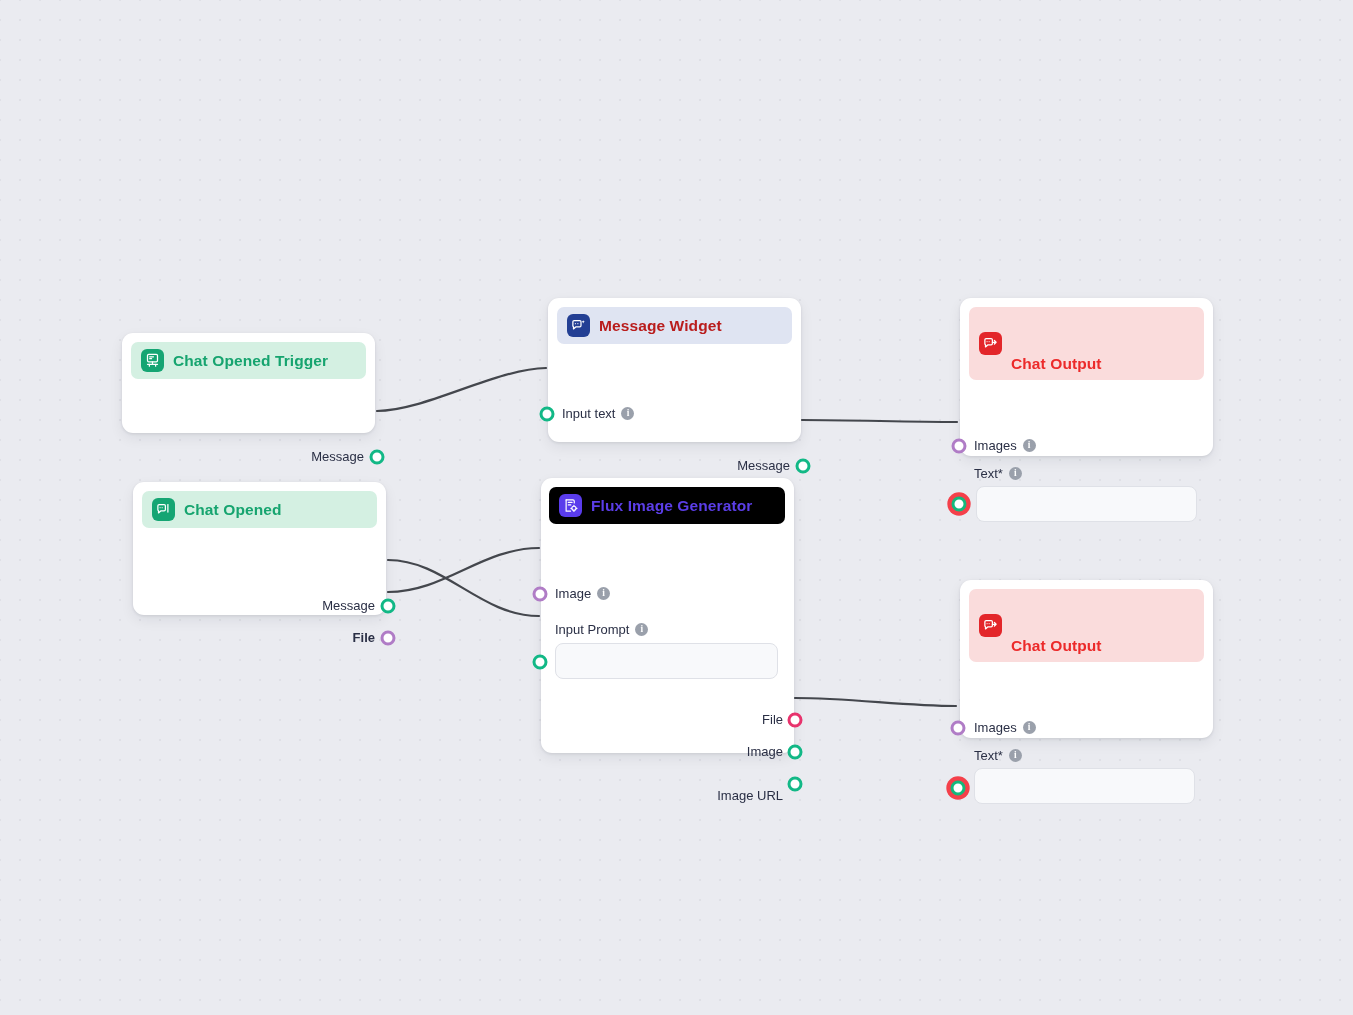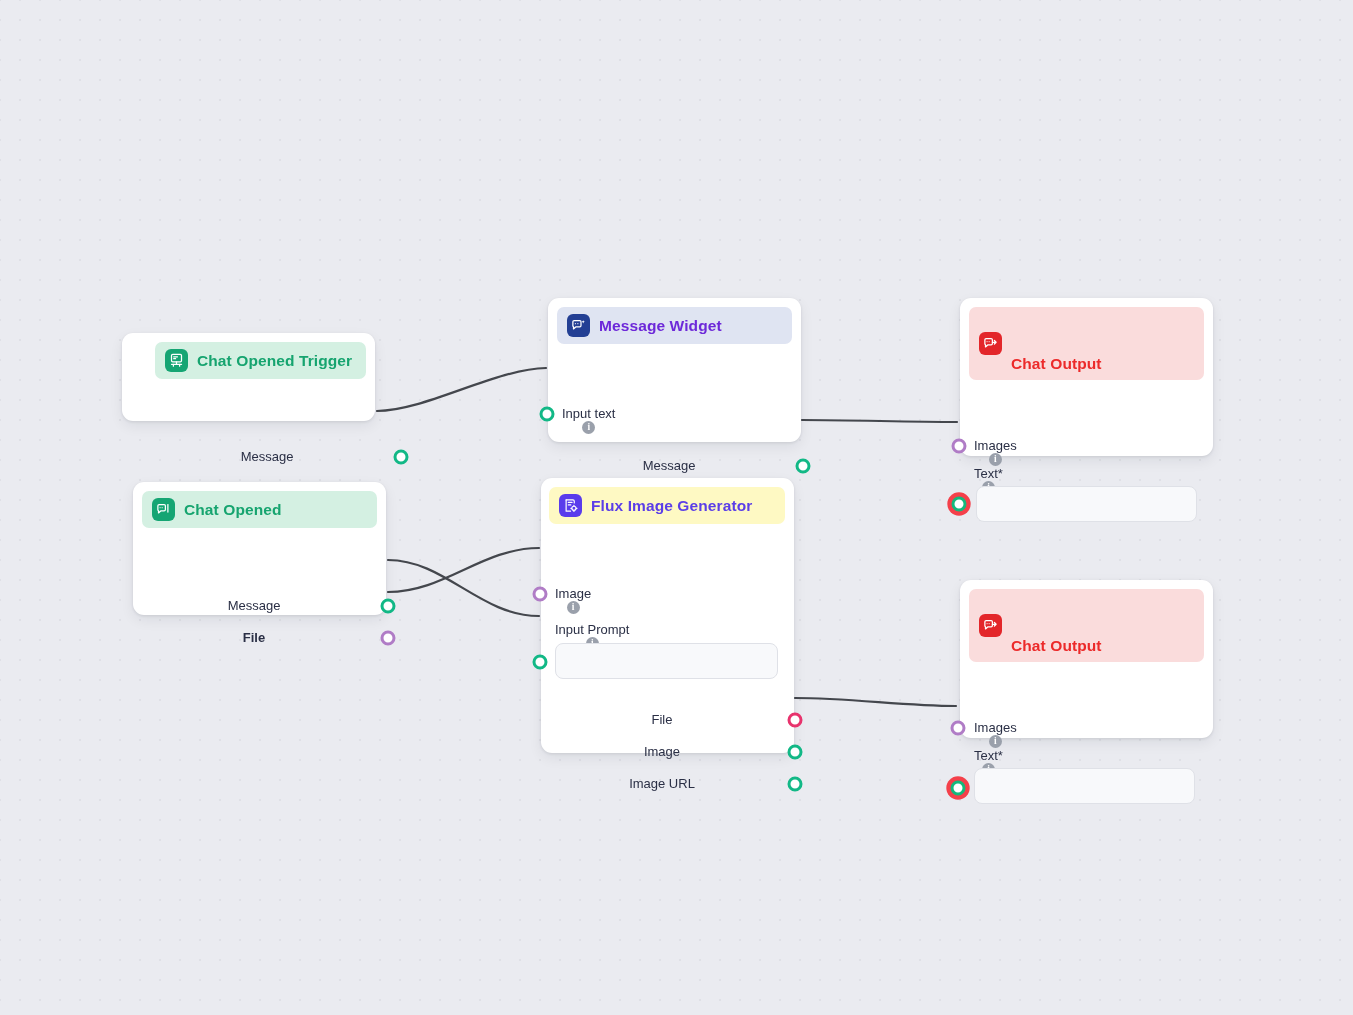--- a/index.html
+++ b/index.html
@@ -96,24 +96,24 @@
     height: 15px;
     border: 3.2px solid #14b87c;
     box-shadow: 0 0 0 4.2px #f4404a;
   }
 
   
   .row {
     position: absolute;
     display: flex;
     align-items: center;
+    gap: 6px;
     font-size: 13px;
     color: #2a2f45;
     white-space: nowrap;
-    flex-direction: column;
   }
   .row.right { justify-content: flex-end; }
 
   .info-icon {
     width: 13px;
     height: 13px;
     border-radius: 50%;
     background: #9aa0ab;
     color: #ffffff;
     font-size: 9.5px;
@@ -132,45 +132,45 @@
     border: 1px solid #dfe1e7;
     border-radius: 8px;
   }
 
   
   .hdr-green  { background: #d4f0e2; }
   .ttl-green  { color: #16a46f; }
   .ico-green  { background: #15a573; }
 
   .hdr-navy   { background: #dfe4f2; }
-  .ttl-navy   { color: #6d28d9; }
+  .ttl-navy   { color: #b91c1c; }
   .ico-navy   { background: #233f94; }
 
-  .hdr-violet { background: #fef9c3; margin-left: 8px; }
+  .hdr-violet { background: #000000; margin-left: 8px; }
   .ttl-violet { color: #5b3ee8; }
   .ico-violet { background: #5a3cec; }
 
   .hdr-red    { background: #fadcdc; }
   .ttl-red    { color: #ec2a2a; margin-top: 41px; }
   .ico-red    { background: #e3262a; }
 </style>
 </head>
 <body>
 
 <div id="canvas">
 
   <svg id="edge-layer">
     <path class="edge-path" d="M 377,411 C 425,411 495,369 546,368"></path>
     <path class="edge-path" d="M 802,420 C 855,420 905,422 957,422"></path>
     <path class="edge-path" d="M 388,560 C 445,560 480,616 539,616"></path>
     <path class="edge-path" d="M 388,592 C 445,592 482,548 539,548"></path>
     <path class="edge-path" d="M 795,698 C 850,698 905,706 956,706"></path>
   </svg>
 
-  <div class="node" style="left:122px; top:333px; width:253px; height:88px;padding-left:24px;">
+  <div class="node" style="left:122px; top:333px; width:253px; height:100px;">
     <div class="node-header hdr-green">
       <span class="node-icon ico-green">
         <svg width="15" height="15" viewBox="0 0 24 24" fill="none" stroke="#ffffff" stroke-width="2" stroke-linecap="round" stroke-linejoin="round">
           <rect x="4" y="2" width="16" height="12" rx="2"></rect>
           <path d="M7.5 6h6M7.5 9h3"></path>
           <path d="M12 14v4"></path>
           <path d="M4 18h16"></path>
           <path d="M7 18v3M17 18v3"></path>
         </svg>
       </span>
@@ -293,21 +293,21 @@
       <div class="row right" style="left:0; top:188px; width:242px;">
         <span>File</span>
       </div>
       <span class="port pink" style="left:254px; top:196px;"></span>
 
       <div class="row right" style="left:0; top:220px; width:242px;">
         <span>Image</span>
       </div>
       <span class="port green" style="left:254px; top:228px;"></span>
 
-      <div class="row right" style="left:0; top:252px; width:242px;text-align:right;">
+      <div class="row right" style="left:0; top:264px; width:242px;text-align:right;">
         <span>Image URL</span>
       </div>
       <span class="port green" style="left:254px; top:260px;"></span>
     </div>
   </div>
 
   <div class="node" style="left:960px; top:580px; width:253px; height:158px;">
     <div class="node-header hdr-red">
       <span class="node-icon ico-red">
         <svg width="15" height="15" viewBox="0 0 24 24" fill="none" stroke="#ffffff" stroke-width="2" stroke-linecap="round" stroke-linejoin="round">

